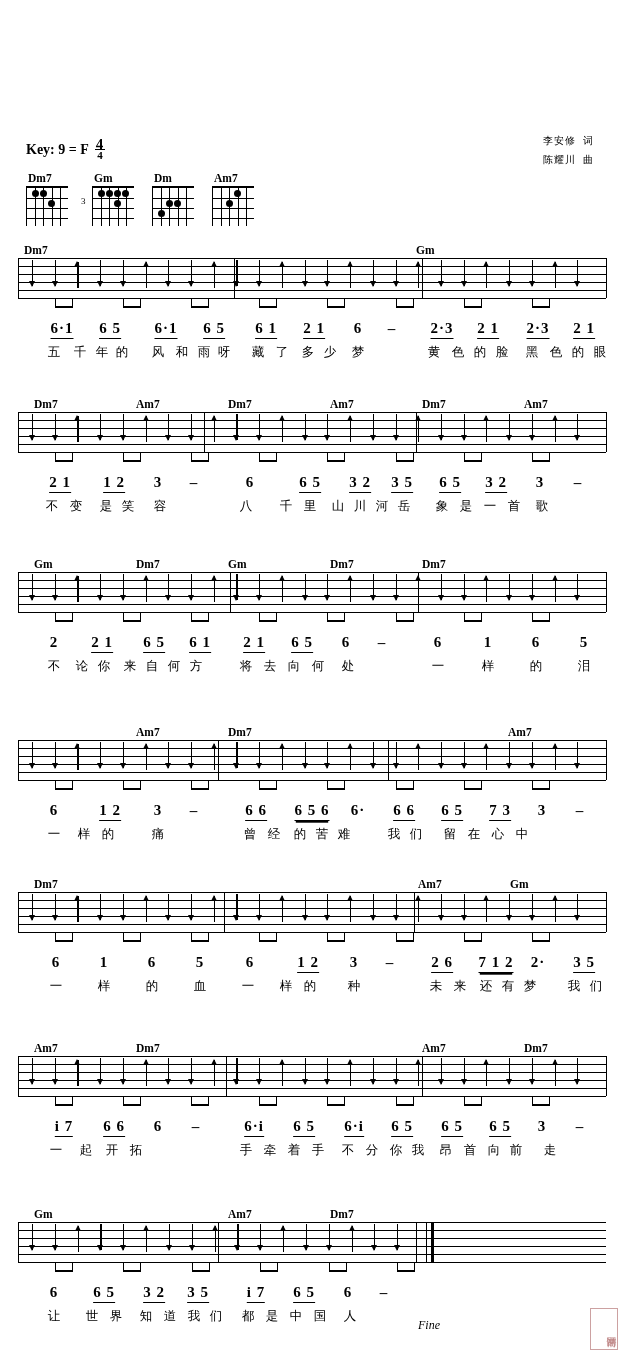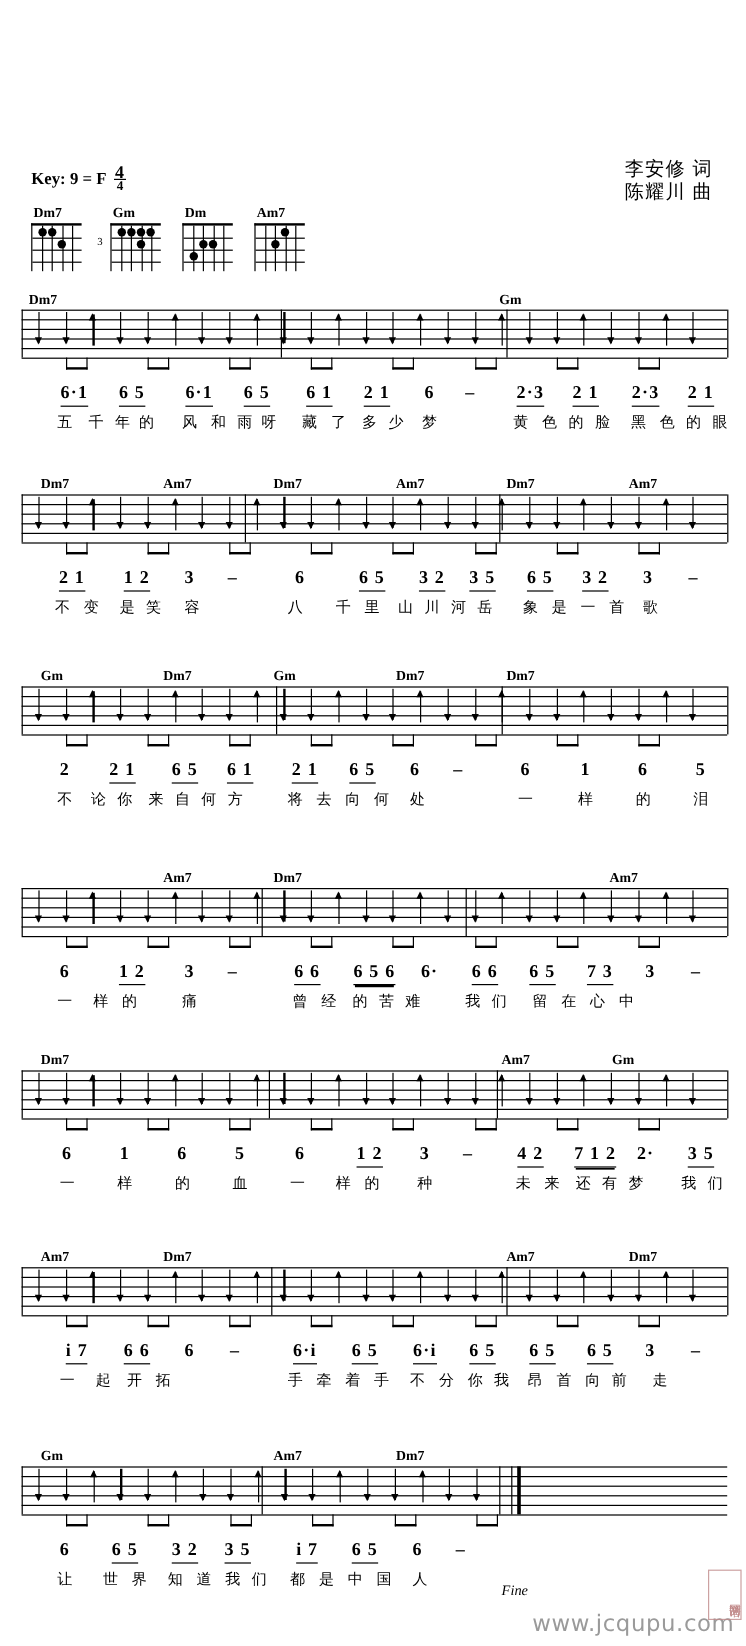--- a/index.html
+++ b/index.html
@@ -41,22 +41,22 @@
     width: 622px;
     text-align: center;
     font-family: "DejaVu Sans", sans-serif;
     font-size: 14px;
     letter-spacing: 2px;
   }
   .credits {
     position: absolute;
     top: 132px;
     right: 28px;
-    font-family: Liberation Sans, sans-serif;
-    font-size: 16px;
+    font-family: Liberation Mono, monospace;
+    font-size: 10px;
     line-height: 19px;
     text-align: center;
     letter-spacing: 1px;
   }
   .keysig {
     position: absolute;
     top: 140px;
     left: 26px;
     font-family: "Liberation Serif", serif;
     font-size: 14px;
@@ -1046,21 +1046,21 @@
         </div>
         <div class="numrow" style="top: 62px;">
           <div class="cell num" style="left: 38px;">6</div>
           <div class="cell num" style="left: 86px;">1</div>
           <div class="cell num" style="left: 134px;">6</div>
           <div class="cell num" style="left: 182px;">5</div>
           <div class="cell num" style="left: 232px;">6</div>
           <div class="cell num underline1" style="left: 290px;">1 2</div>
           <div class="cell num" style="left: 336px;">3</div>
           <div class="cell num" style="left: 372px;">–</div>
-          <div class="cell num underline1" style="left: 424px;">4 2</div>
+          <div class="cell num underline1" style="left: 424px;">2 6</div>
           <div class="cell num underline2" style="left: 478px;">7 1 2</div>
           <div class="cell num" style="left: 520px;">2·</div>
           <div class="cell num underline1" style="left: 566px;">3 5</div>
         </div>
         <div class="lyricrow" style="top: 86px;">
           <div class="cell lyr" style="left: 38px;">一</div>
           <div class="cell lyr" style="left: 86px;">样</div>
           <div class="cell lyr" style="left: 134px;">的</div>
           <div class="cell lyr" style="left: 182px;">血</div>
           <div class="cell lyr" style="left: 230px;">一</div>
@@ -1334,16 +1334,15 @@
           <div class="cell lyr" style="left: 254px;">是</div>
           <div class="cell lyr" style="left: 278px;">中</div>
           <div class="cell lyr" style="left: 302px;">国</div>
           <div class="cell lyr" style="left: 332px;">人</div>
         </div>
       </div>
     </div>
 
   <div class="fine" style="left: 418px; top: 1318px;">Fine</div>
 
-  <div class="watermark">www.jcqupu.com</div>
   <div class="wm-seal">简谱网</div>
 
 </div>
 
 </body></html>

